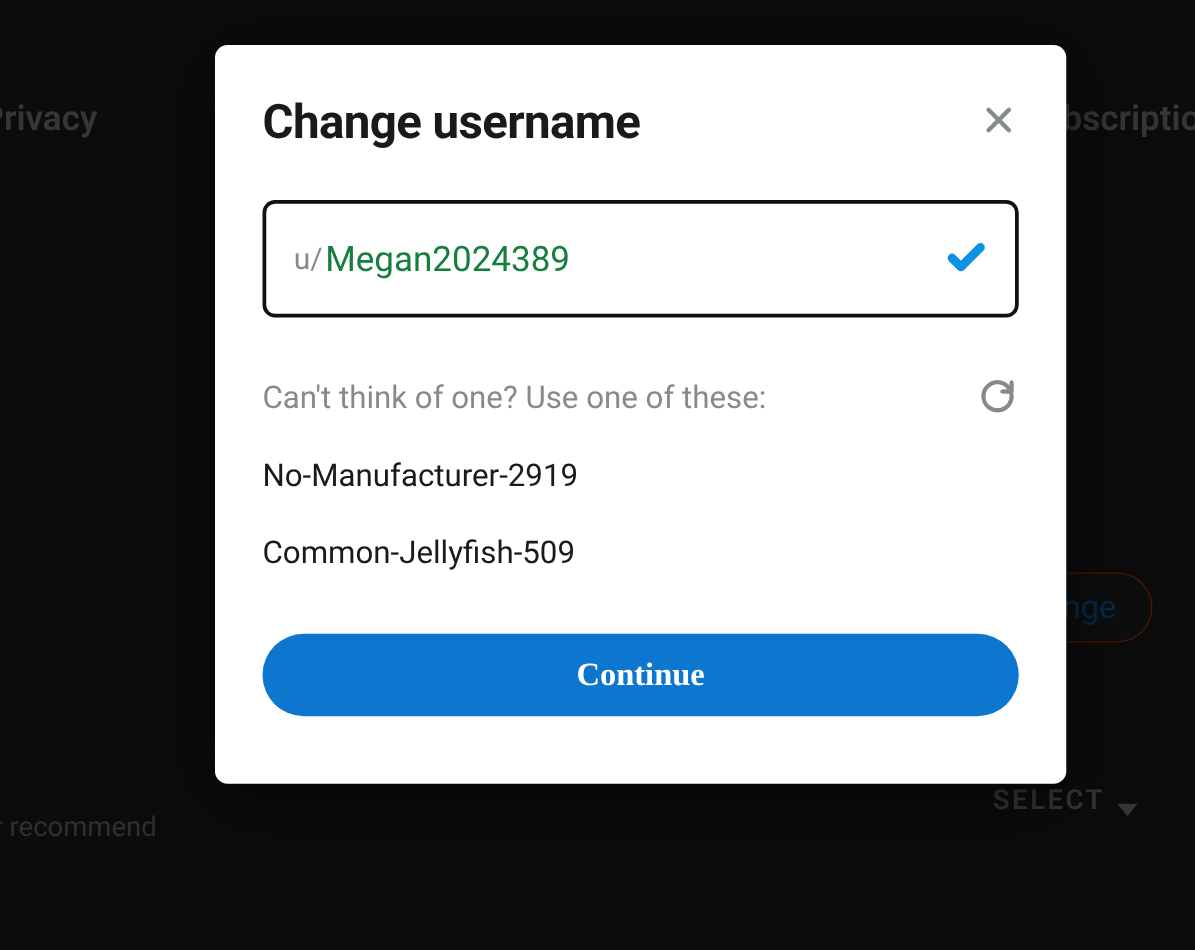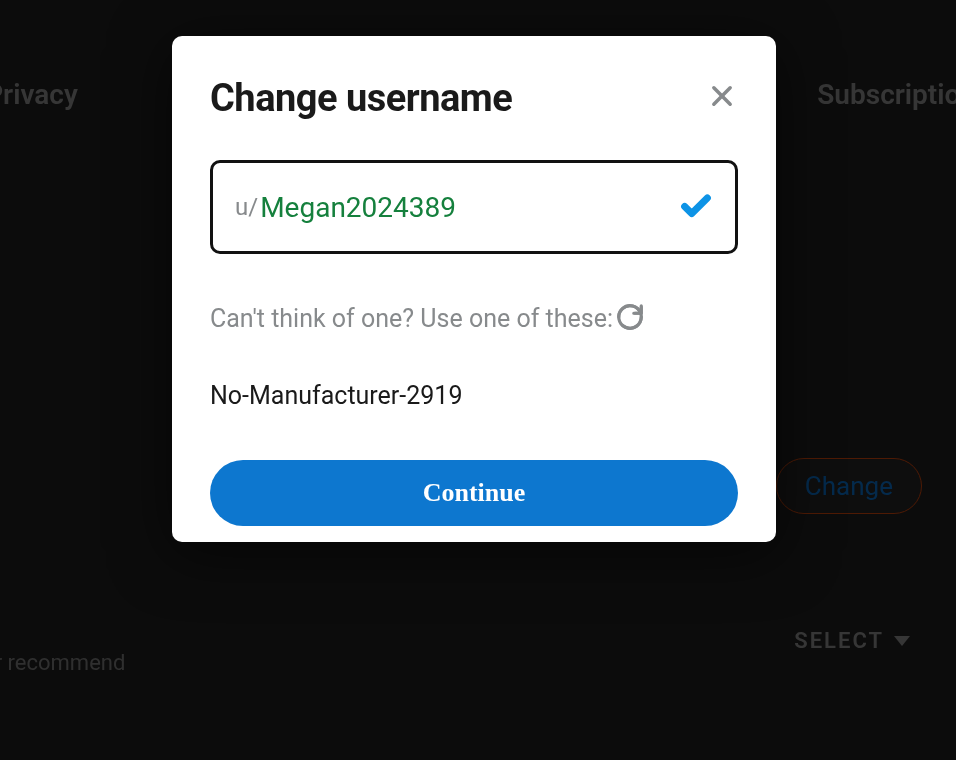--- a/index.html
+++ b/index.html
@@ -16,21 +16,21 @@
     }
     .bg-text {
       position: absolute;
       color: #888;
       font-weight: 600;
       white-space: nowrap;
       user-select: none;
     }
     .bg-privacy { left: -40px; top: 78px; font-size: 28px; }
     .bg-subscription { right: -20px; top: 78px; font-size: 28px; }
-    .bg-select { right: 46px; top: 628px; font-size: 22px; letter-spacing: 2px; color:#888; display:flex; align-items:center; gap:10px;}
+    .bg-select { right: 46px; top: 628px; font-size: 22px; letter-spacing: 2px; color:#888; display:flex; align-items:flex-end; gap:10px;}
     .bg-caret { width:0; height:0; border-left:8px solid transparent; border-right:8px solid transparent; border-top:10px solid #888; }
     .bg-recommend { left: -30px; top: 650px; font-size: 22px; color:#777; font-weight:400;}
     .bg-change-pill {
       position: absolute;
       right: 34px; top: 458px;
       padding: 12px 28px;
       border: 1px solid #c2410c;
       border-radius: 999px;
       color: #0b6abf;
       font-size: 26px;
@@ -39,25 +39,25 @@
     }
 
     .overlay {
       position: absolute; inset: 0;
       background: rgba(0,0,0,0.6);
     }
 
     .modal {
       position: absolute;
       left: 172px; top: 36px;
-      width: 604px;
+      width: 681px;
       background: #fff;
       border-radius: 10px;
       box-shadow: 0 10px 60px rgba(0,0,0,0.6);
-      padding: 40px 38px 16px 38px;
+      padding: 40px 38px 54px 38px;
     }
 
     .modal-header {
       display: flex;
       justify-content: space-between;
       align-items: flex-start;
     }
     .modal-title {
       font-size: 38px;
       font-weight: 700;
@@ -103,34 +103,35 @@
     .hint {
       margin-top: 14px;
       color: #0d93e6;
       font-size: 22px;
       font-weight: 700;
     }
 
     .suggest-header {
       margin-top: 46px;
       display: flex;
+      justify-content: space-between;
       align-items: center;
     }
     .suggest-label {
       color: #878a8c;
       font-size: 25px;
     }
     .refresh-btn {
       background:none; border:none; cursor:pointer;
       color: #878a8c;
       padding:2px;
     }
 
     .suggestions {
-      margin-top: 44px;
+      margin-top: 30px;
     }
     .suggestion-item {
       font-size: 25px;
       color: #1a1a1a;
       margin-bottom: 32px;
       cursor: pointer;
     }
 
     .continue-btn {
       margin-top: 18px;
@@ -192,16 +193,17 @@
         <polyline points="21 3 21 9 15 9"></polyline>
         <path d="M21 9 A9 9 0 0 0 12 3" stroke="none"></path>
         <path d="M21 4v5h-5"></path>
         <path d="M20.49 9A9 9 0 1 0 21 12"></path>
       </svg>
     </button>
   </div>
 
   <div class="suggestions">
     <div class="suggestion-item">No-Manufacturer-2919</div>
+    <div class="suggestion-item">Common-Jellyfish-509</div>
   </div>
 
   <button class="continue-btn">Continue</button>
 </div>
 
 </body></html>

